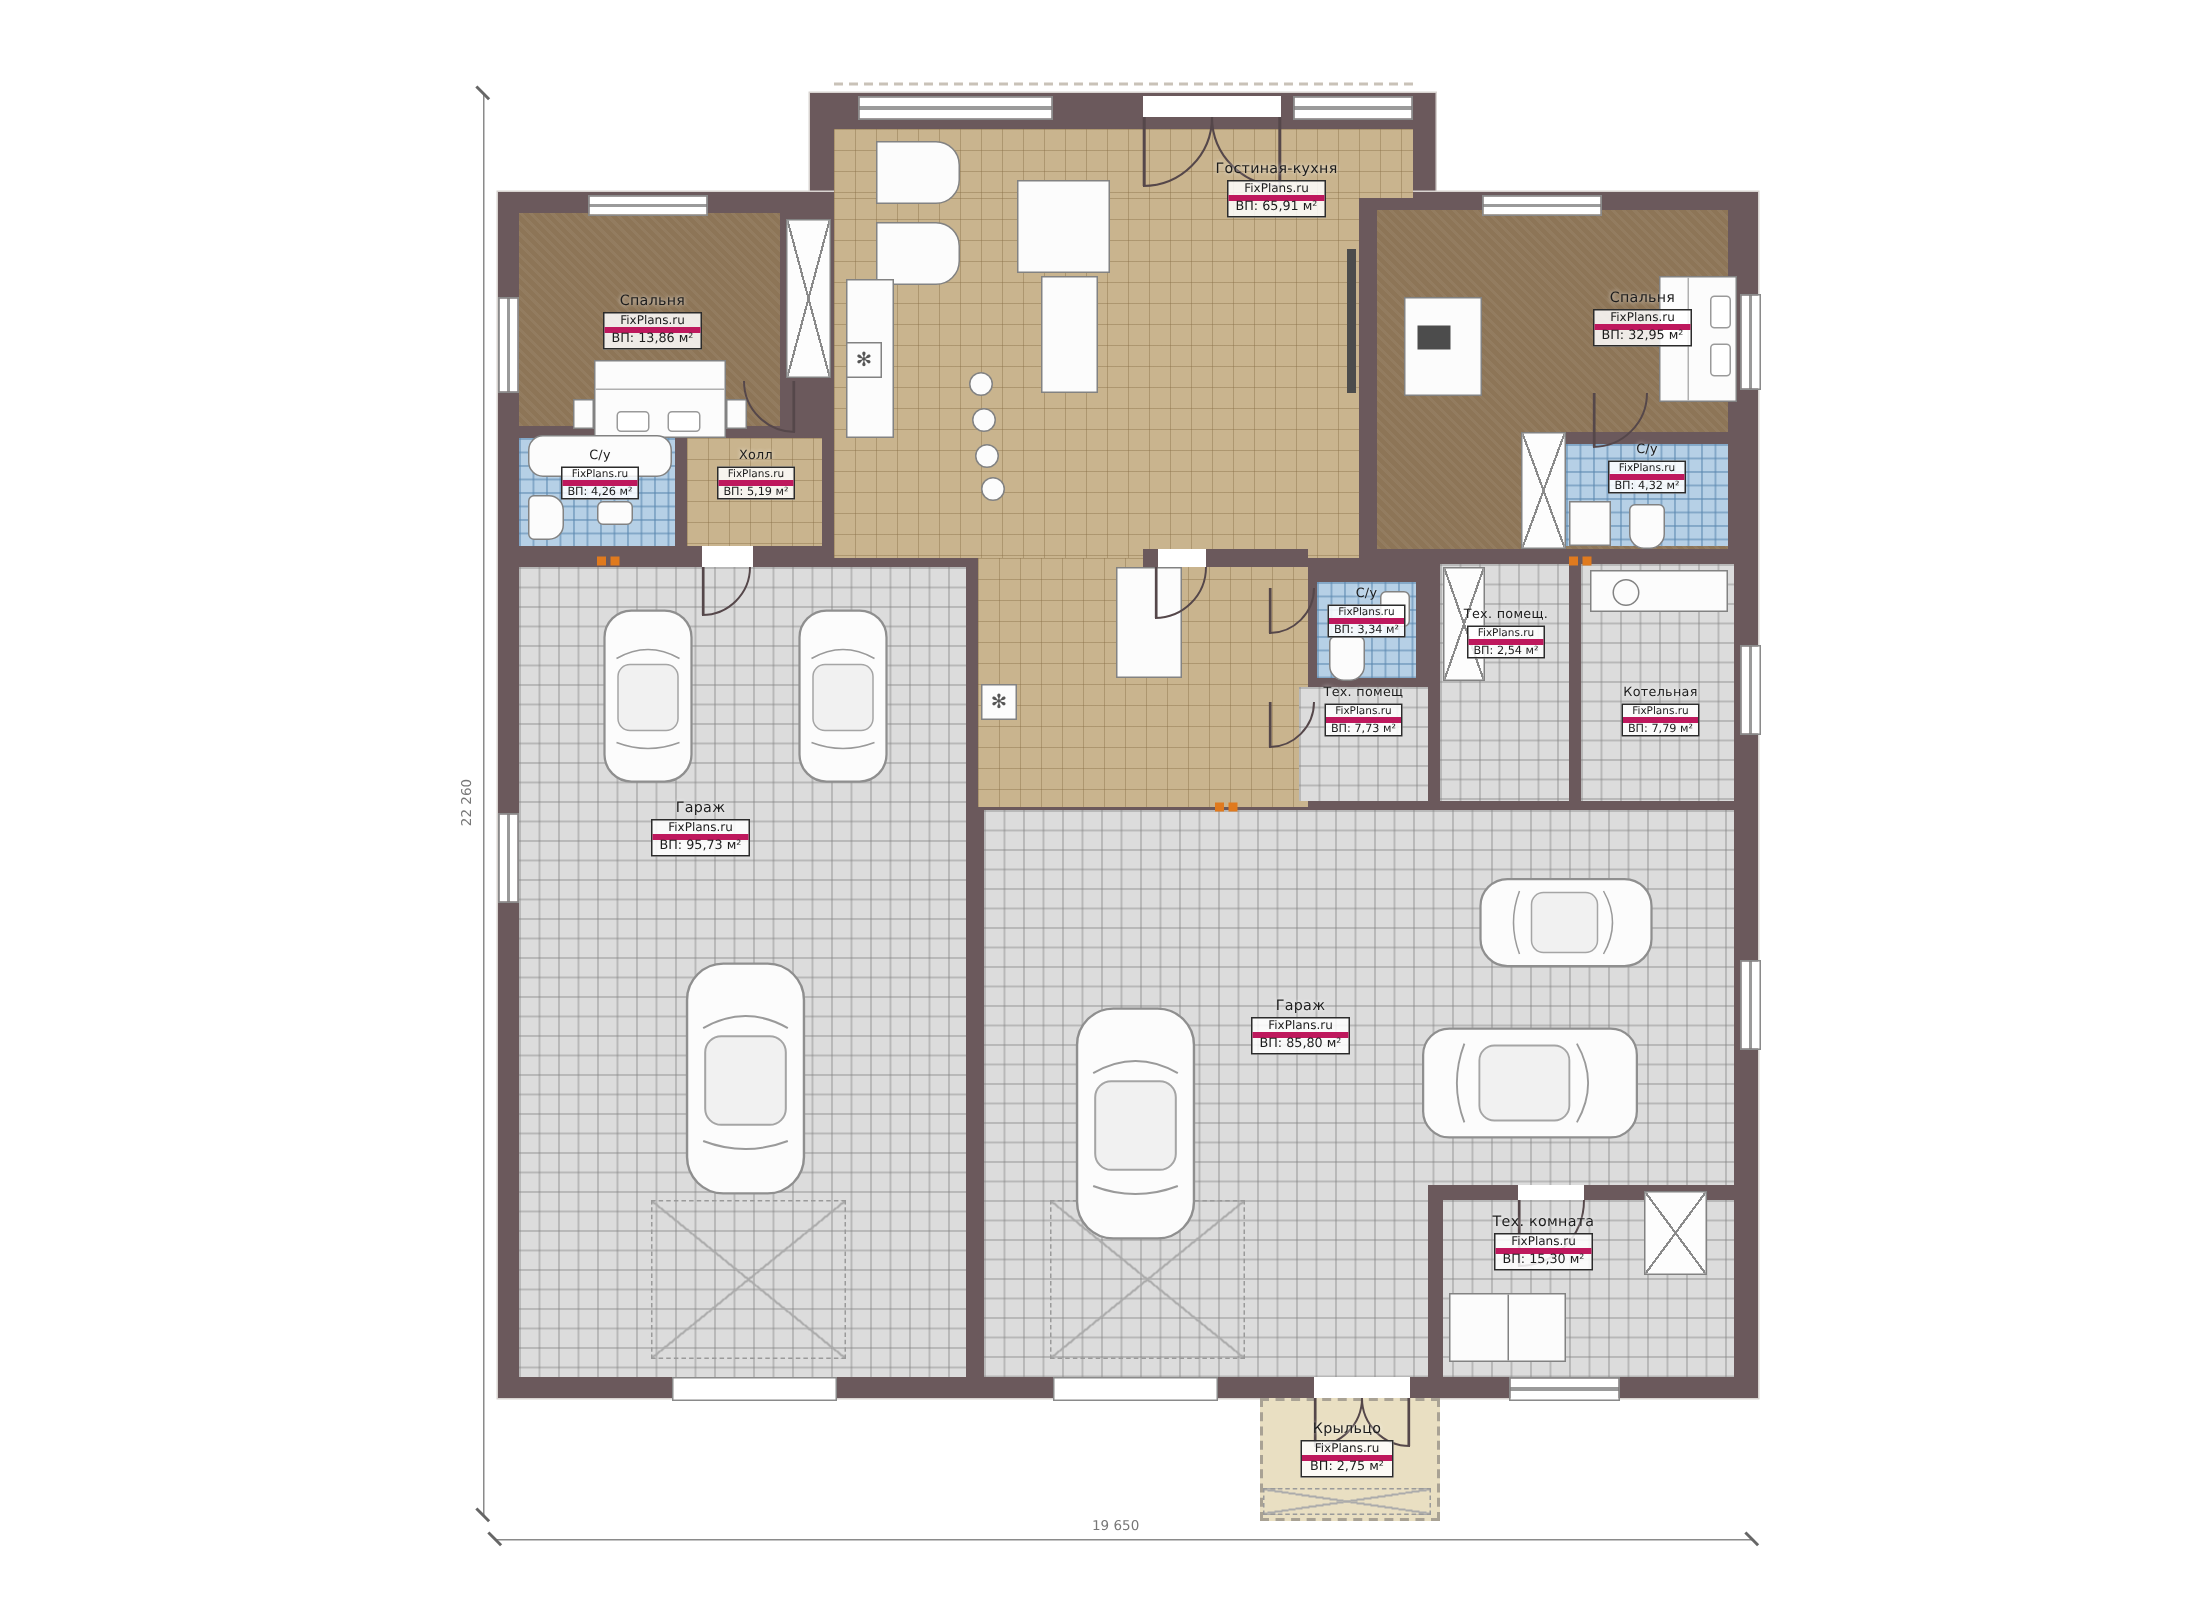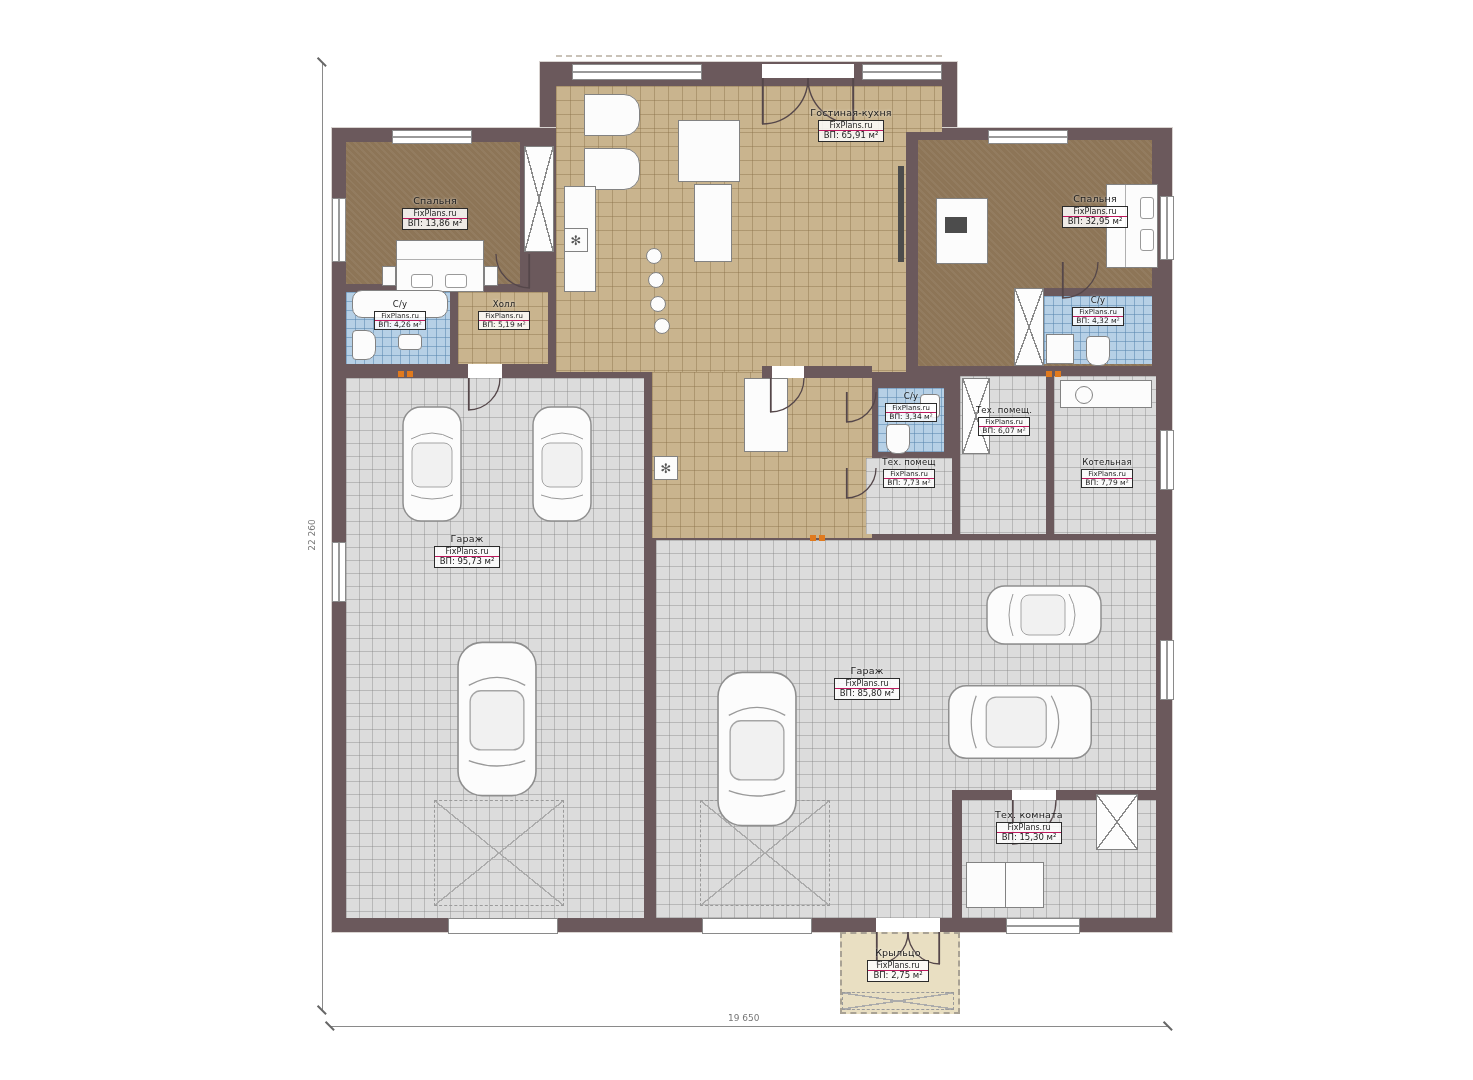--- a/index.html
+++ b/index.html
@@ -38,21 +38,21 @@
   .vent{width:6px;height:6px;background:#e07a1e;z-index:7;}
   .circle{border-radius:50%;background:#fcfcfc;border:1px solid #828282;z-index:10;}
   .pillow{position:absolute;background:#fff;border:1px solid #9a9a9a;border-radius:3px;}
   .dark{background:#4c4c4c;border:none;}
   .car{z-index:11;}
   .door{z-index:12;overflow:visible;}
   .snow{display:flex;align-items:center;justify-content:center;font-size:13px;color:#555;}
   .room-label{position:absolute;text-align:center;z-index:30;color:#1c1c1c;line-height:1.15;}
   .lbl-name{font-size:9.5px;letter-spacing:.2px;margin-bottom:1px;text-shadow:0 0 3px rgba(255,255,255,.9);}
   .lbl-box{display:inline-block;background:rgba(255,255,255,.85);border:1px solid #2b2b2b;}
-  .lbl-site{font-size:8px;padding:0 5px;border-bottom:1px solid #be185d;white-space:nowrap;}
+  .lbl-site{font-size:8px;padding:0 5px;border-bottom:4px solid #be185d;white-space:nowrap;}
   .lbl-area{font-size:8.5px;padding:0 5px;white-space:nowrap;}
   .room-label.small .lbl-site{font-size:7px;padding:0 3px;}
   .room-label.small .lbl-area{font-size:7.5px;padding:0 3px;}
   .room-label.small .lbl-name{font-size:8.5px;}
   .dimline{background:#8a8a8a;z-index:2;}
   .dimtick{width:12px;height:1.5px;background:#666;transform:rotate(45deg);z-index:3;}
   .dimtext{font-size:9px;color:#777;z-index:3;white-space:nowrap;}
   .roofdash{border-top:2px dashed #c9c2b8;z-index:0;}
 </style>
 </head>
@@ -283,21 +283,21 @@
   <div class="room-label small" style="left:1050px;top:296px;width:96px;">
     <div class="lbl-name">С/у</div>
     <div class="lbl-box"><div class="lbl-site">FixPlans.ru</div><div class="lbl-area">ВП: 4,32 м²</div></div>
   </div>
   <div class="room-label small" style="left:876px;top:392px;width:70px;">
     <div class="lbl-name">С/у</div>
     <div class="lbl-box"><div class="lbl-site">FixPlans.ru</div><div class="lbl-area">ВП: 3,34 м²</div></div>
   </div>
   <div class="room-label small" style="left:962px;top:406px;width:84px;">
     <div class="lbl-name">Тех. помещ.</div>
-    <div class="lbl-box"><div class="lbl-site">FixPlans.ru</div><div class="lbl-area">ВП: 6,07 м²</div></div>
+    <div class="lbl-box"><div class="lbl-site">FixPlans.ru</div><div class="lbl-area">ВП: 2,54 м²</div></div>
   </div>
   <div class="room-label small" style="left:866px;top:458px;width:86px;">
     <div class="lbl-name">Тех. помещ</div>
     <div class="lbl-box"><div class="lbl-site">FixPlans.ru</div><div class="lbl-area">ВП: 7,73 м²</div></div>
   </div>
   <div class="room-label small" style="left:1062px;top:458px;width:90px;">
     <div class="lbl-name">Котельная</div>
     <div class="lbl-box"><div class="lbl-site">FixPlans.ru</div><div class="lbl-area">ВП: 7,79 м²</div></div>
   </div>
   <div class="room-label" style="left:412px;top:534px;width:110px;">

